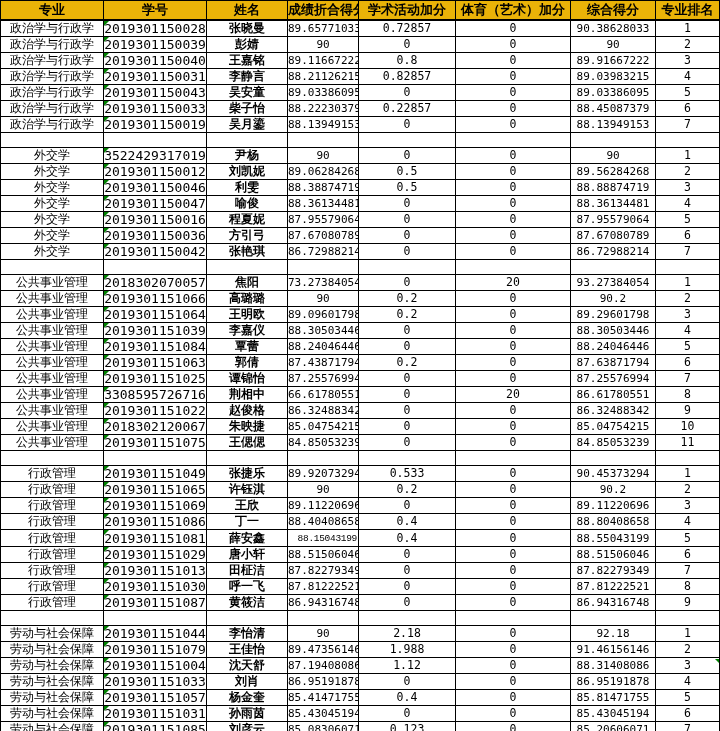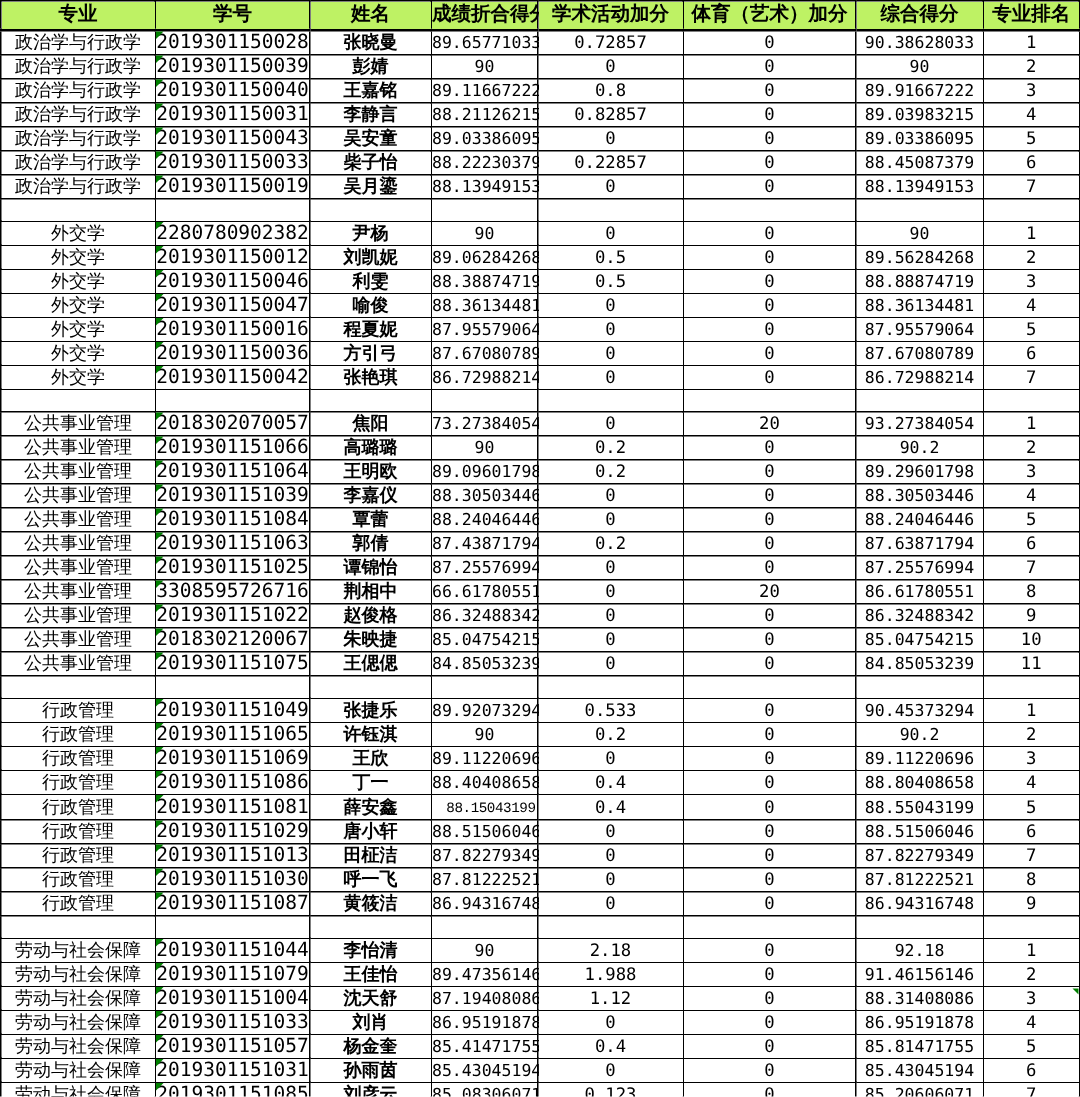--- a/index.html
+++ b/index.html
@@ -2,21 +2,21 @@
 <html><head>
 <meta charset="utf-8">
 <style>
   html,body{margin:0;padding:0;background:#ffffff;}
   body{width:720px;height:731px;overflow:hidden;
        font-family:"DejaVu Sans Mono","DejaVu Sans",sans-serif;}
   table{border-collapse:collapse;table-layout:fixed;width:719px;}
   th,td{border:1px solid #000;padding:0;margin:0;text-align:center;
         white-space:nowrap;overflow:visible;position:relative;
         font-family:"DejaVu Sans Mono","DejaVu Sans",sans-serif;}
-  th{background:#bef264;color:#000;font-weight:bold;font-size:13px;
+  th{background:#eab308;color:#000;font-weight:bold;font-size:13px;
      height:18px;line-height:18px;border-bottom:2px solid #000;}
   tr.data-row{height:15.1px;}
   td{font-size:12px;line-height:15px;color:#000;background:#fff;}
   td.c0{font-size:12px;margin-top:22px;}                 
   td.c1{font-size:13px;}                 
   td.c2{font-size:12px;font-weight:bold;}                 
   td.c3,td.c6{font-size:11px;}           
   td.c4,td.c5,td.c7{font-size:11.5px;}   
   td.shrink{text-align:right;}
   td.shrink span{font-size:9.5px;letter-spacing:-0.3px;padding-right:1px;font-family:Liberation Mono, monospace;}
@@ -127,21 +127,21 @@
         <td class="c1"><span></span></td>
         <td class="c2"><span></span></td>
         <td class="c3"><span></span></td>
         <td class="c4"><span></span></td>
         <td class="c5"><span></span></td>
         <td class="c6"><span></span></td>
         <td class="c7"><span></span></td>
       </tr>
       <tr class="data-row">
         <td class="c0"><span>外交学</span></td>
-        <td class="c1"><span>2280780902382</span><i class="flag"></i></td>
+        <td class="c1"><span>3522429317019</span><i class="flag"></i></td>
         <td class="c2"><span>尹杨</span></td>
         <td class="c3"><span>90</span></td>
         <td class="c4"><span>0</span></td>
         <td class="c5"><span>0</span></td>
         <td class="c6"><span>90</span></td>
         <td class="c7"><span>1</span></td>
       </tr>
       <tr class="data-row">
         <td class="c0"><span>外交学</span></td>
         <td class="c1"><span>2019301150012</span><i class="flag"></i></td>

